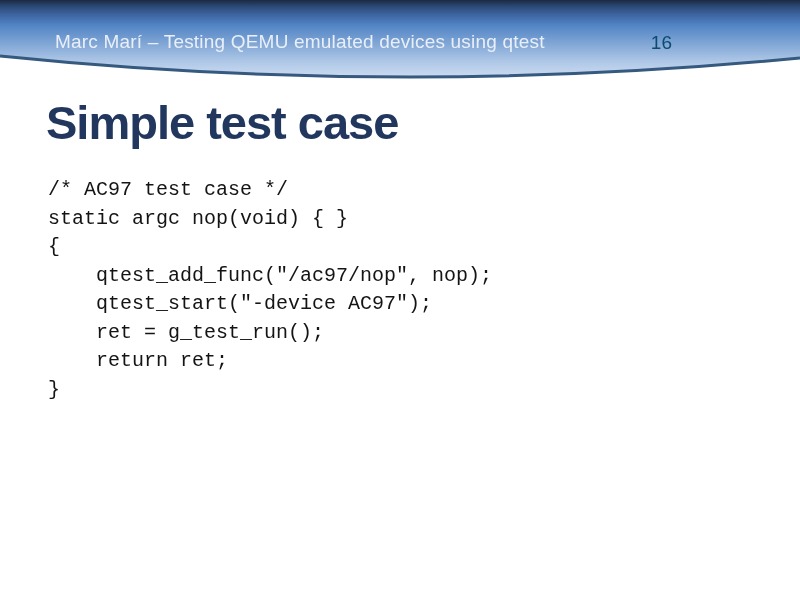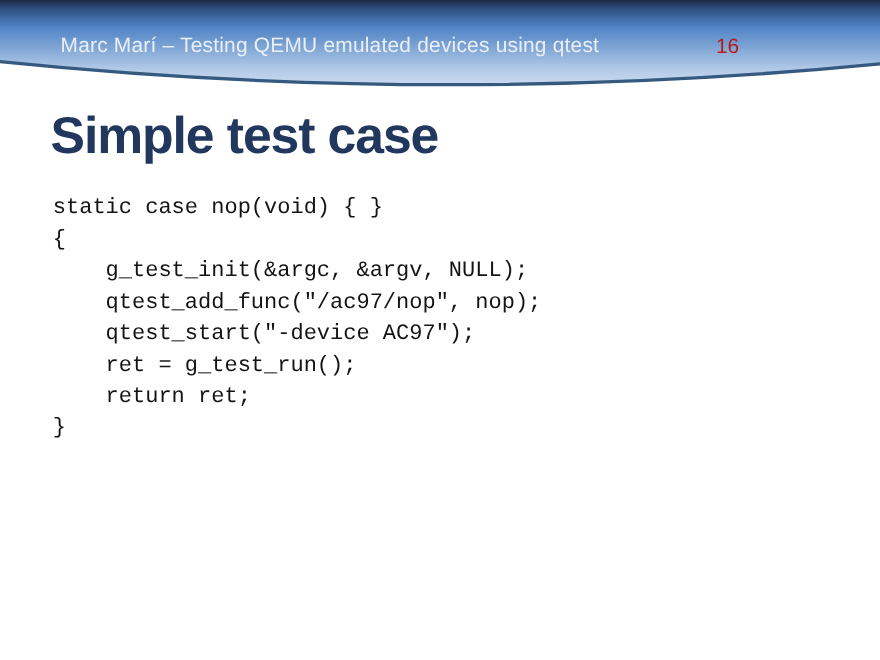--- a/index.html
+++ b/index.html
@@ -36,21 +36,21 @@
     line-height: 19px;
     color: #e9eff8;
     letter-spacing: 0.2px;
   }
   .hdr-num {
     position: absolute;
     right: 40px;
     top: 33px;
     font-size: 19px;
     line-height: 19px;
-    color: #b91c1c;
+    color: #0c4a6e;
   }
   .title {
     position: absolute;
     left: 46px;
     top: 97px;
     margin: 0;
     font-size: 47px;
     font-weight: 700;
     letter-spacing: -1px;
     color: #21375e;
@@ -90,23 +90,23 @@
       <path d="M0,0 H800 V58 Q400,97 0,56 Z" fill="url(#hdrGrad)"></path>
       <path d="M0,56 Q400,97 800,58" fill="none" stroke-width="3" stroke="#35597f"></path>
     </svg>
     <div class="hdr-text">Marc Marí – Testing QEMU emulated devices using qtest</div>
     <div class="hdr-num">16</div>
   </div>
 
   <h1 class="title">Simple test case</h1>
 
   <div class="code">
-      <div class="code-line">static case nop(void) { }</div>
+      <div class="code-line">/* AC97 test case */</div>
+      <div class="code-line">static argc nop(void) { }</div>
       <div class="code-line">{</div>
-      <div class="code-line">    g_test_init(&amp;argc, &amp;argv, NULL);</div>
       <div class="code-line">    qtest_add_func("/ac97/nop", nop);</div>
       <div class="code-line">    qtest_start("-device AC97");</div>
       <div class="code-line">    ret = g_test_run();</div>
       <div class="code-line">    return ret;</div>
       <div class="code-line">}</div>
     </div>
 
 </div>
 
 </body></html>

